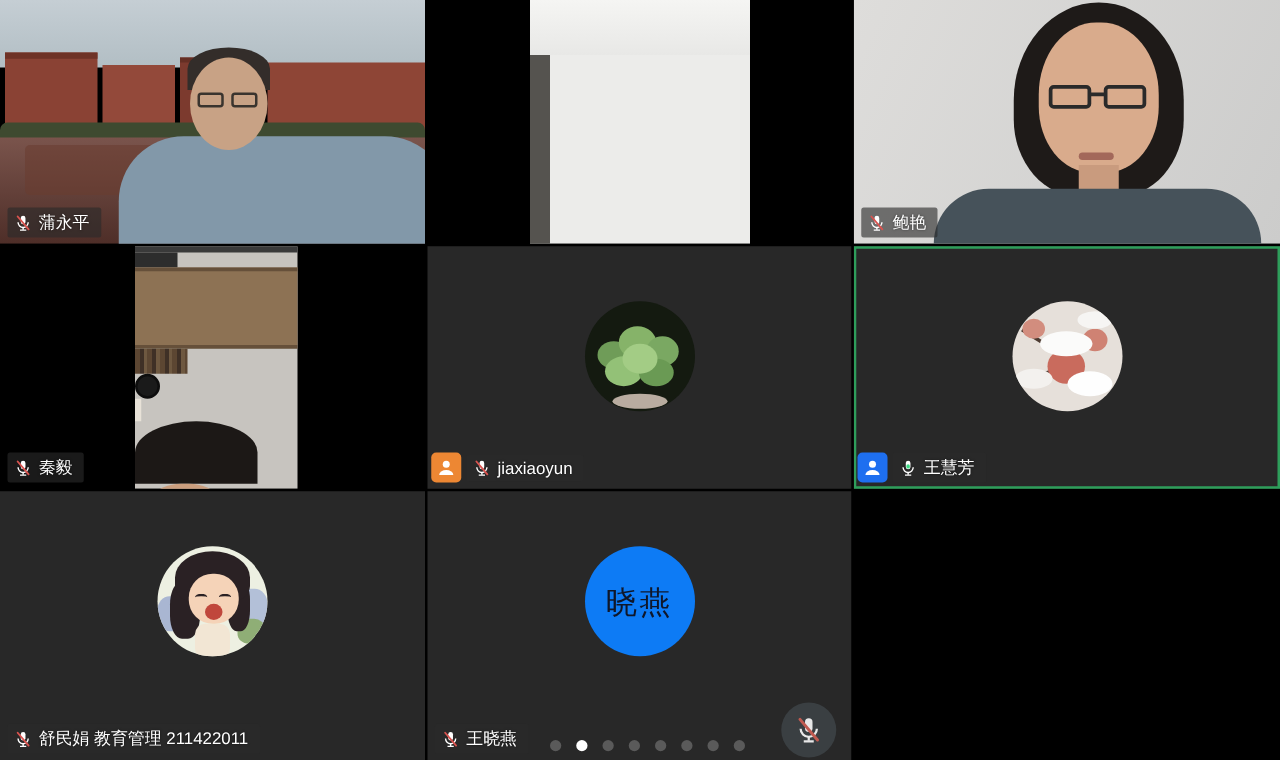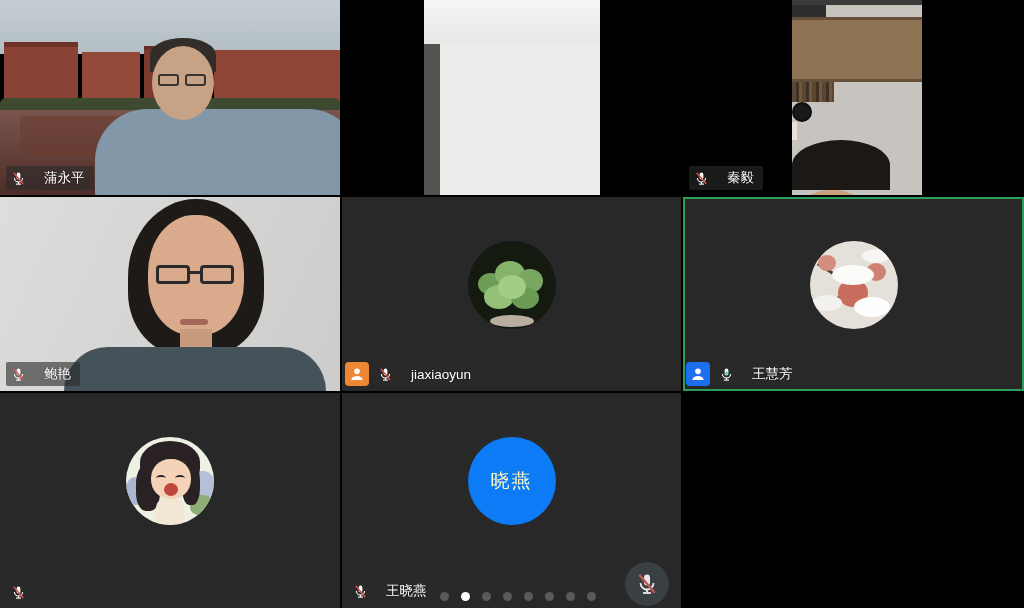--- a/index.html
+++ b/index.html
@@ -6,35 +6,35 @@
   html,body { background:#000; }
   body { font-family:"Liberation Sans","DejaVu Sans",sans-serif; }
   #app { position:relative; width:1024px; height:608px; background:#000; overflow:hidden; }
 
   .grid { display:grid; grid-template-columns:340px 339px 341px; grid-template-rows:195px 194px 215px; gap:2px; width:1024px; height:608px; background:#000; }
   .tile { position:relative; overflow:hidden; background:#000; }
   .tile.avatar-tile { background:#282828; }
   .tile.active { box-shadow: inset 0 0 0 2px var(--green-border,#2e9e5b); }
 
   
-  .name-tag { position:absolute; left:6px; bottom:5px; display:flex; align-items:center; gap:18px; background:rgba(42,42,42,0.62); padding:3px 9px 3px 5px; border-radius:2px; z-index:5; }
+  .name-tag { position:absolute; left:6px; bottom:5px; display:flex; align-items:center; gap:5px; background:rgba(42,42,42,0.62); padding:3px 9px 3px 5px; border-radius:2px; z-index:5; }
   .name-tag span { color:#fff; font-size:13.5px; white-space:nowrap; text-shadow:0 0 2px rgba(0,0,0,.6); }
   .tag-row { position:absolute; left:3px; bottom:5px; display:flex; align-items:center; gap:4px; z-index:5; }
   .tag-row .name-tag { position:static; }
   .badge { width:24px; height:24px; border-radius:4px; display:flex; align-items:center; justify-content:center; flex:0 0 auto; }
   .badge.orange { background:var(--badge-orange,#ED8733); }
   .badge.blue { background:var(--badge-blue,#1E6FF0); }
 
   .mic { display:block; flex:0 0 auto; }
 
   
   .avatar { position:absolute; left:50%; top:44px; width:88px; height:88px; margin-left:-44px; border-radius:50%; overflow:hidden; z-index:2; }
   .avatar div { position:absolute; }
   .avatar-blue { background:var(--avatar-blue,#0D7BF5); display:flex; align-items:center; justify-content:center; }
-  .avatar-blue span { color:#fef9c3; font-size:19px; letter-spacing:2px; }
+  .avatar-blue span { color:#0f172a; font-size:25px; letter-spacing:2px; }
 
   
   .scene { position:absolute; inset:0; }
   .scene div { position:absolute; }
   .pvideo { position:absolute; top:0; bottom:0; }
 
   
   .t1-sky { left:0; right:0; top:0; height:54px; background:linear-gradient(#c5ced4,#b2bec4); }
   .t1-b1 { left:4px; top:42px; width:74px; height:62px; background:#8a4234; border-top:5px solid #6e3226; }
   .t1-b2 { left:82px; top:52px; width:58px; height:52px; background:#93493a; }
@@ -163,20 +163,44 @@
 
     <div class="tile">
       <div class="pvideo t2-video">
         <div class="t2-ceil"></div>
         <div class="t2-band"></div>
 
       </div>
     </div>
 
     <div class="tile">
+      <div class="scene">
+        <div class="t3-bg"></div>
+        <div class="t3-hair"></div>
+        <div class="t3-face"></div>
+        <div class="t3-gl1"></div>
+        <div class="t3-gl2"></div>
+        <div class="t3-bridge"></div>
+        <div class="t3-mouth"></div>
+        <div class="t3-neck"></div>
+        <div class="t3-body"></div>
+      </div>
+      <div class="name-tag">
+        <svg class="mic" width="15" height="15" viewBox="0 0 24 24">
+            <rect x="9" y="2.5" width="6" height="11" rx="3" fill="#fff"></rect>
+            <path d="M5.5,11 a6.5,6.5 0 0 0 13,0" stroke="#fff" stroke-width="1.8" fill="none"></path>
+            <line x1="12" y1="17.5" x2="12" y2="20.5" stroke="#fff" stroke-width="1.8"></line>
+            <line x1="8" y1="21" x2="16" y2="21" stroke="#fff" stroke-width="1.8"></line>
+            <line x1="5" y1="3.5" x2="19" y2="20" stroke="#D9534F" stroke-width="2.4" stroke-linecap="round"></line>
+          </svg>
+        <span>鲍艳</span>
+      </div>
+    </div>
+
+    <div class="tile">
       <div class="pvideo t4-video">
         <div class="t4-top"></div>
         <div class="t4-mount"></div>
         <div class="t4-shelf"></div>
         <div class="t4-shelfline"></div>
         <div class="t4-books"></div>
         <div class="t4-clock"></div>
         <div class="t4-candle"></div>
         <div class="t4-hair"></div>
         <div class="t4-face"></div>
@@ -184,44 +208,20 @@
       </div>
       <div class="name-tag">
         <svg class="mic" width="15" height="15" viewBox="0 0 24 24">
             <rect x="9" y="2.5" width="6" height="11" rx="3" fill="#fff"></rect>
             <path d="M5.5,11 a6.5,6.5 0 0 0 13,0" stroke="#fff" stroke-width="1.8" fill="none"></path>
             <line x1="12" y1="17.5" x2="12" y2="20.5" stroke="#fff" stroke-width="1.8"></line>
             <line x1="8" y1="21" x2="16" y2="21" stroke="#fff" stroke-width="1.8"></line>
             <line x1="5" y1="3.5" x2="19" y2="20" stroke="#D9534F" stroke-width="2.4" stroke-linecap="round"></line>
           </svg>
         <span>秦毅</span>
-      </div>
-    </div>
-
-    <div class="tile">
-      <div class="scene">
-        <div class="t3-bg"></div>
-        <div class="t3-hair"></div>
-        <div class="t3-face"></div>
-        <div class="t3-gl1"></div>
-        <div class="t3-gl2"></div>
-        <div class="t3-bridge"></div>
-        <div class="t3-mouth"></div>
-        <div class="t3-neck"></div>
-        <div class="t3-body"></div>
-      </div>
-      <div class="name-tag">
-        <svg class="mic" width="15" height="15" viewBox="0 0 24 24">
-            <rect x="9" y="2.5" width="6" height="11" rx="3" fill="#fff"></rect>
-            <path d="M5.5,11 a6.5,6.5 0 0 0 13,0" stroke="#fff" stroke-width="1.8" fill="none"></path>
-            <line x1="12" y1="17.5" x2="12" y2="20.5" stroke="#fff" stroke-width="1.8"></line>
-            <line x1="8" y1="21" x2="16" y2="21" stroke="#fff" stroke-width="1.8"></line>
-            <line x1="5" y1="3.5" x2="19" y2="20" stroke="#D9534F" stroke-width="2.4" stroke-linecap="round"></line>
-          </svg>
-        <span>鲍艳</span>
       </div>
     </div>
 
     <div class="tile avatar-tile">
       <div class="avatar av-succ">
         <div class="l1"></div>
           <div class="l2"></div>
         <div class="l3"></div>
           <div class="l4"></div>
         <div class="l5"></div>
@@ -296,20 +296,21 @@
         <div class="mouth"></div>
       </div>
       <div class="name-tag">
         <svg class="mic" width="15" height="15" viewBox="0 0 24 24">
             <rect x="9" y="2.5" width="6" height="11" rx="3" fill="#fff"></rect>
             <path d="M5.5,11 a6.5,6.5 0 0 0 13,0" stroke="#fff" stroke-width="1.8" fill="none"></path>
             <line x1="12" y1="17.5" x2="12" y2="20.5" stroke="#fff" stroke-width="1.8"></line>
             <line x1="8" y1="21" x2="16" y2="21" stroke="#fff" stroke-width="1.8"></line>
             <line x1="5" y1="3.5" x2="19" y2="20" stroke="#D9534F" stroke-width="2.4" stroke-linecap="round"></line>
           </svg>
+        <span>舒民娟 教育管理 211422011</span>
       </div>
     </div>
 
     <div class="tile avatar-tile">
       <div class="avatar avatar-blue">
         <span>晓燕</span>
       </div>
       <div class="name-tag">
         <svg class="mic" width="15" height="15" viewBox="0 0 24 24">
             <rect x="9" y="2.5" width="6" height="11" rx="3" fill="#fff"></rect>

